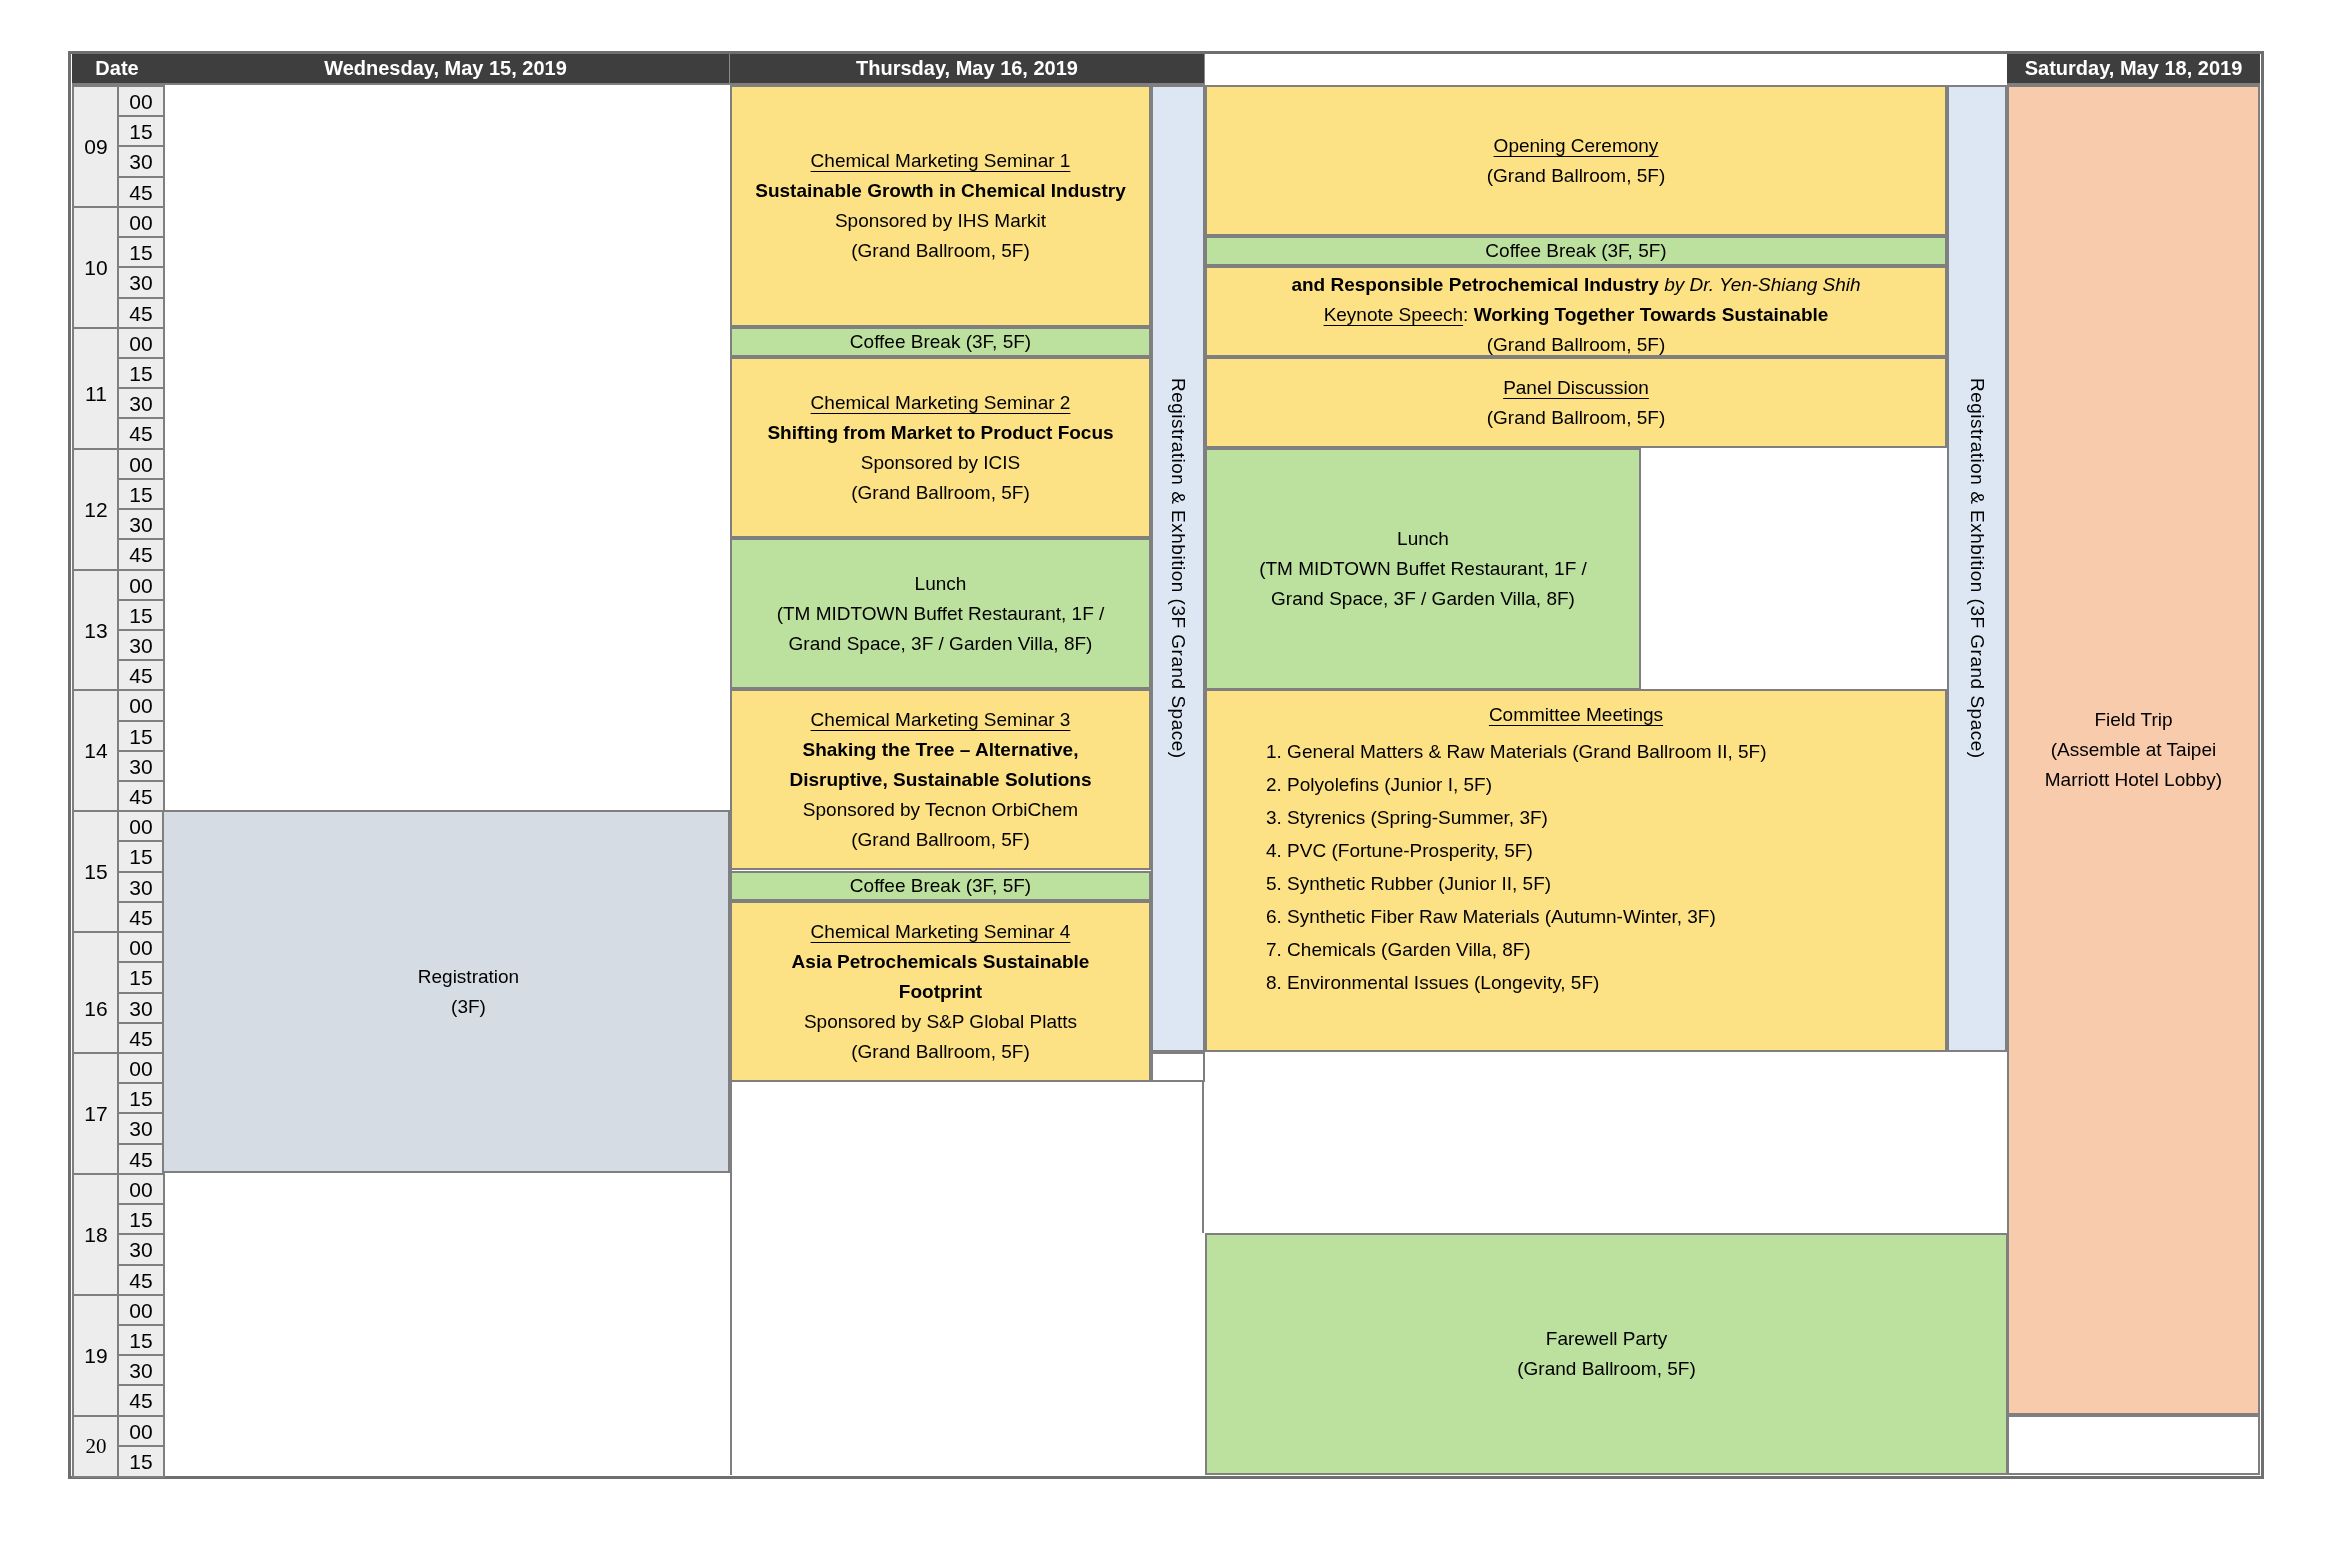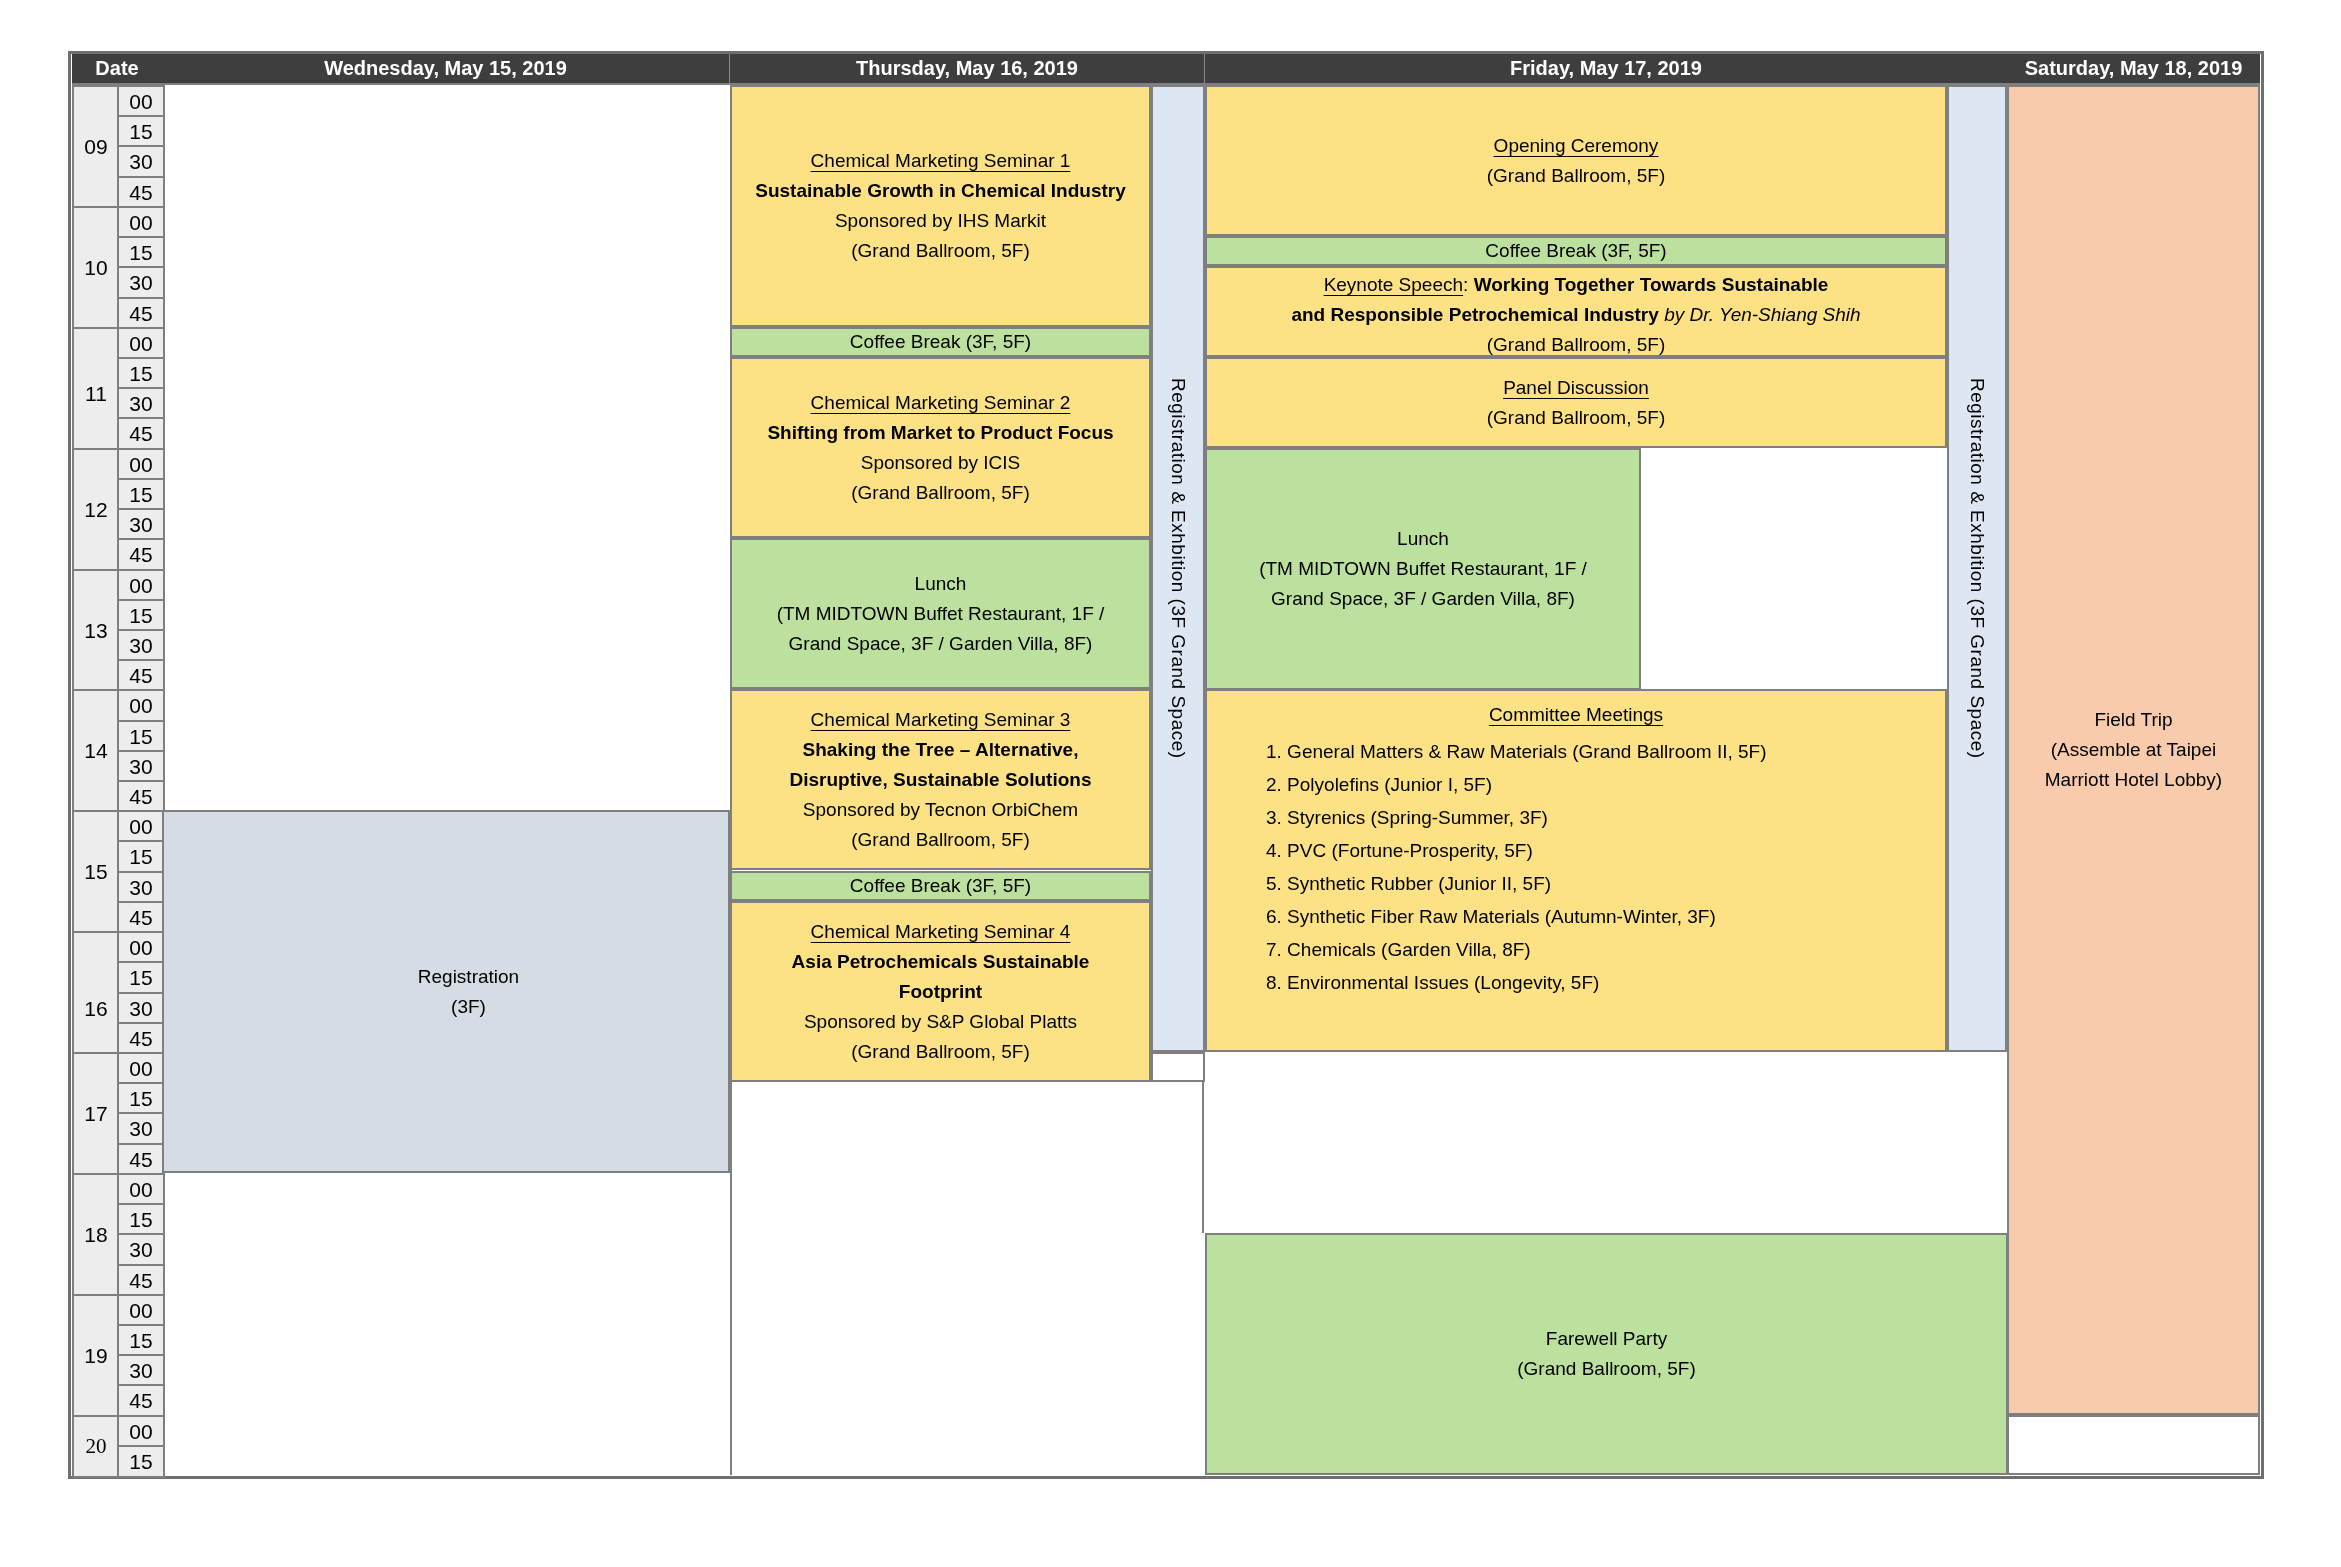--- a/index.html
+++ b/index.html
@@ -45,23 +45,20 @@
   <div id="frame" class="abs" style="left:68px;top:51px;width:2196px;height:1428px;"></div>
 
   <div class="abs hdr" style="left:72px;top:54px;width:91px;height:31px;">
     <span>Date</span>
   </div>
   <div class="abs hdr" style="left:162px;top:54px;width:568px;height:31px;">
     <span>Wednesday, May 15, 2019</span>
   </div>
   <div class="abs hdr" style="left:730px;top:54px;width:475px;height:31px;">
     <span>Thursday, May 16, 2019</span>
-  </div>
-  <div class="abs hdr" style="left:1205px;top:54px;width:803px;height:31px;">
-    <span>Friday, May 17, 2019</span>
   </div>
   <div class="abs hdr" style="left:2007px;top:54px;width:253px;height:31px;border-right:none;">
     <span>Saturday, May 18, 2019</span>
   </div>
 
   <div id="time-grid" class="abs" style="left:72px;top:85px;width:93px;height:1392px;">
       <div class="tcell" style="left: 0px; top: 0px; width: 48px; height: 123px;">09</div>
       <div class="tcell" style="left: 45px; top: 0px; width: 48px; height: 33px;">00</div>
       <div class="tcell" style="left: 45px; top: 30px; width: 48px; height: 33px;">15</div>
       <div class="tcell" style="left: 45px; top: 60px; width: 48px; height: 33px;">30</div>
@@ -182,24 +179,24 @@
     <div class="u">Opening Ceremony</div>
     <div>(Grand Ballroom, 5F)</div>
   </div>
 
   <div class="abs evt green" style="left:1205px;top:236px;width:742px;height:30px;">
     <div>Coffee Break (3F, 5F)</div>
   </div>
 
   <div class="abs evt yellow keynote" style="left:1205px;top:266px;width:742px;height:91px;">
     <div>
+      <span class="b">and Responsible Petrochemical Industry </span><span class="i">by Dr. Yen-Shiang Shih</span>
+    </div>
+    <div>
       <span class="u">Keynote Speech</span><span>: </span><span class="b">Working Together Towards Sustainable</span>
-    </div>
-    <div>
-      <span class="b">and Responsible Petrochemical Industry </span><span class="i">by Dr. Yen-Shiang Shih</span>
     </div>
     <div>(Grand Ballroom, 5F)</div>
   </div>
 
   <div class="abs evt yellow" style="left:1205px;top:357px;width:742px;height:91px;">
     <div class="u">Panel Discussion</div>
     <div>(Grand Ballroom, 5F)</div>
   </div>
 
   <div class="abs evt green" style="left:1205px;top:448px;width:436px;height:242px;">

